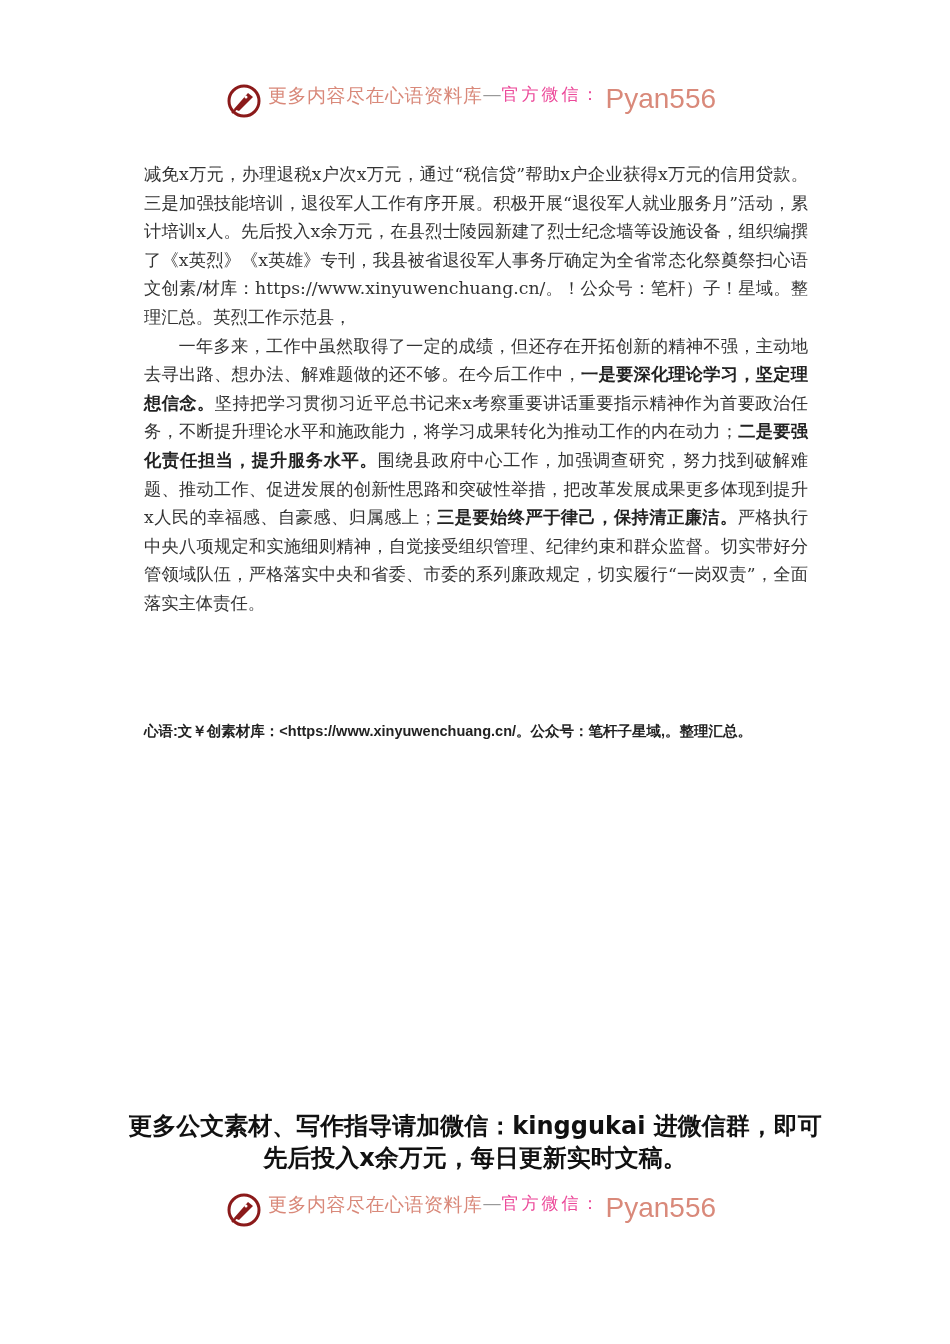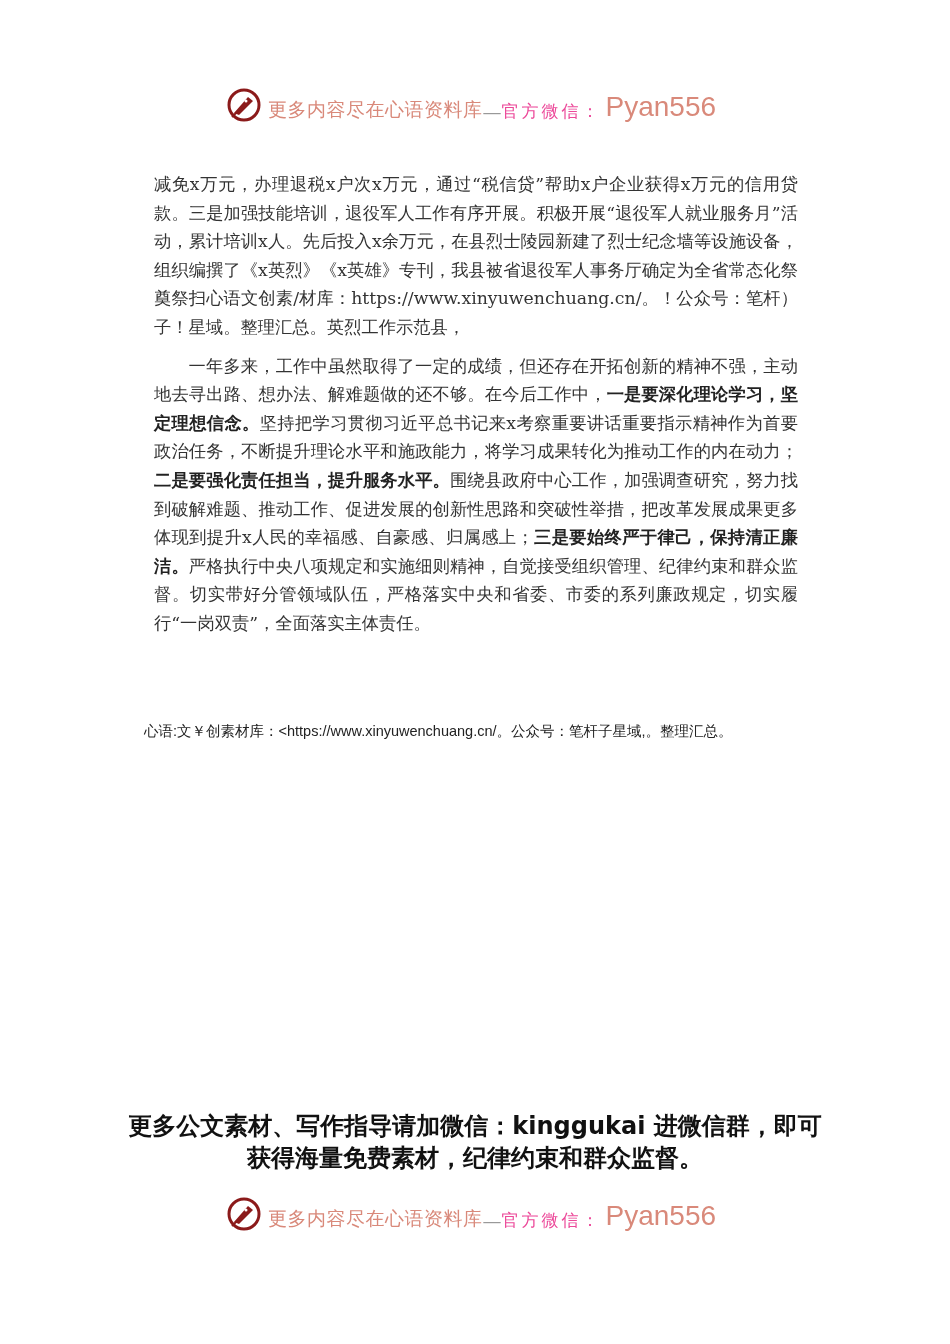--- a/index.html
+++ b/index.html
@@ -1,29 +1,29 @@
 <!DOCTYPE html>
 <html><head>
 <meta charset="utf-8">
 <style>
   html, body { margin: 0; padding: 0; background: #ffffff; }
   body { width: 950px; height: 1344px; position: relative; overflow: hidden; font-family: "DejaVu Serif", serif; color: #222; }
-  .banner { position: absolute; left: 226px; display: flex; align-items: flex-end; height: 40px; }
+  .banner { position: absolute; left: 226px; display: flex; align-items: flex-start; height: 40px; }
   .banner-top { top: 83px; }
   .banner-bottom { top: 1192px; }
   .logo { width: 36px; height: 36px; margin-right: 6px; }
   .banner-text { font-family: "DejaVu Serif", serif; font-size: 19px; color: #d9897a; letter-spacing: 0.5px; }
   .banner-dash { color: #999; font-size: 19px; }
   .banner-official { font-family: Liberation Serif, serif; font-size: 17px; color: #ec4899; letter-spacing: 3px; }
   .banner-id { font-family: "Liberation Sans", sans-serif; font-size: 28px; color: #d9897a; margin-left: 4px; }
   .body-text { position: absolute; left: 144px; top: 160px; width: 664px; font-size: 17.3px; line-height: 28.6px; color: #333; text-align: justify; }
-  .body-text p { margin: 10px; }
+  .body-text p { margin: 0; }
   .indent { text-indent: 2em; }
   .bold { font-weight: bold; color: #222; font-family: "DejaVu Sans", sans-serif; }
-  .footnote { position: absolute; left: 144px; top: 722px; font-family: "Liberation Sans", sans-serif; font-size: 14.5px; color: #222; white-space: nowrap; }
+  .footnote { position: absolute; left: 144px; top: 722px; font-family: "Liberation Sans", sans-serif; font-size: 14.5px; color: #222; white-space: nowrap; font-weight: bold; }
   .promo { position: absolute; left: 0; width: 950px; top: 1110px; text-align: center; font-family: "DejaVu Sans", sans-serif; font-weight: bold; font-size: 24px; line-height: 32px; color: #111; }
 </style>
 </head>
 <body>
 
 <div class="banner banner-top">
   <svg class="logo" viewBox="0 0 36 36">
     <circle cx="18" cy="18" r="15" fill="none" stroke="#8b1a1a" stroke-width="3"></circle>
     <path d="M8 26 L22 10 L27 14 L13 28 Z" fill="#8b1a1a"></path>
     <path d="M6 30 L12 24" stroke="#8b1a1a" stroke-width="2"></path>
@@ -37,21 +37,21 @@
 
 <div class="body-text">
   <p>减免x万元，办理退税x户次x万元，通过“税信贷”帮助x户企业获得x万元的信用贷款。三是加强技能培训，退役军人工作有序开展。积极开展“退役军人就业服务月”活动，累计培训x人。先后投入x余万元，在县烈士陵园新建了烈士纪念墙等设施设备，组织编撰了《x英烈》《x英雄》专刊，我县被省退役军人事务厅确定为全省常态化祭奠祭扫心语文创素/材库：https://www.xinyuwenchuang.cn/。！公众号：笔杆）子！星域。整理汇总。英烈工作示范县，</p>
   <p class="indent"><span>一年多来，工作中虽然取得了一定的成绩，但还存在开拓创新的精神不强，主动地去寻出路、想办法、解难题做的还不够。在今后工作中，</span><span class="bold">一是要深化理论学习，坚定理想信念。</span><span>坚持把学习贯彻习近平总书记来x考察重要讲话重要指示精神作为首要政治任务，不断提升理论水平和施政能力，将学习成果转化为推动工作的内在动力；</span><span class="bold">二是要强化责任担当，提升服务水平。</span><span>围绕县政府中心工作，加强调查研究，努力找到破解难题、推动工作、促进发展的创新性思路和突破性举措，把改革发展成果更多体现到提升x人民的幸福感、自豪感、归属感上；</span><span class="bold">三是要始终严于律己，保持清正廉洁。</span><span>严格执行中央八项规定和实施细则精神，自觉接受组织管理、纪律约束和群众监督。切实带好分管领域队伍，严格落实中央和省委、市委的系列廉政规定，切实履行“一岗双责”，全面落实主体责任。</span></p>
 </div>
 
 <div class="footnote">心语:文￥创素材库：&lt;https://www.xinyuwenchuang.cn/。公众号：笔杆子星域,。整理汇总。</div>
 
 <div class="promo">
   <div>更多公文素材、写作指导请加微信：kinggukai 进微信群，即可</div>
-  <div>获得海量免费素材，纪律约束和群众监督。</div>
+  <div>先后投入x余万元，每日更新实时文稿。</div>
 </div>
 
 <div class="banner banner-bottom">
   <svg class="logo" viewBox="0 0 36 36">
     <circle cx="18" cy="18" r="15" fill="none" stroke="#8b1a1a" stroke-width="3"></circle>
     <path d="M8 26 L22 10 L27 14 L13 28 Z" fill="#8b1a1a"></path>
     <path d="M6 30 L12 24" stroke="#8b1a1a" stroke-width="2"></path>
     <circle cx="20" cy="14" r="1.5" fill="#fff"></circle>
   </svg>
   <span class="banner-text">更多内容尽在心语资料库</span>

